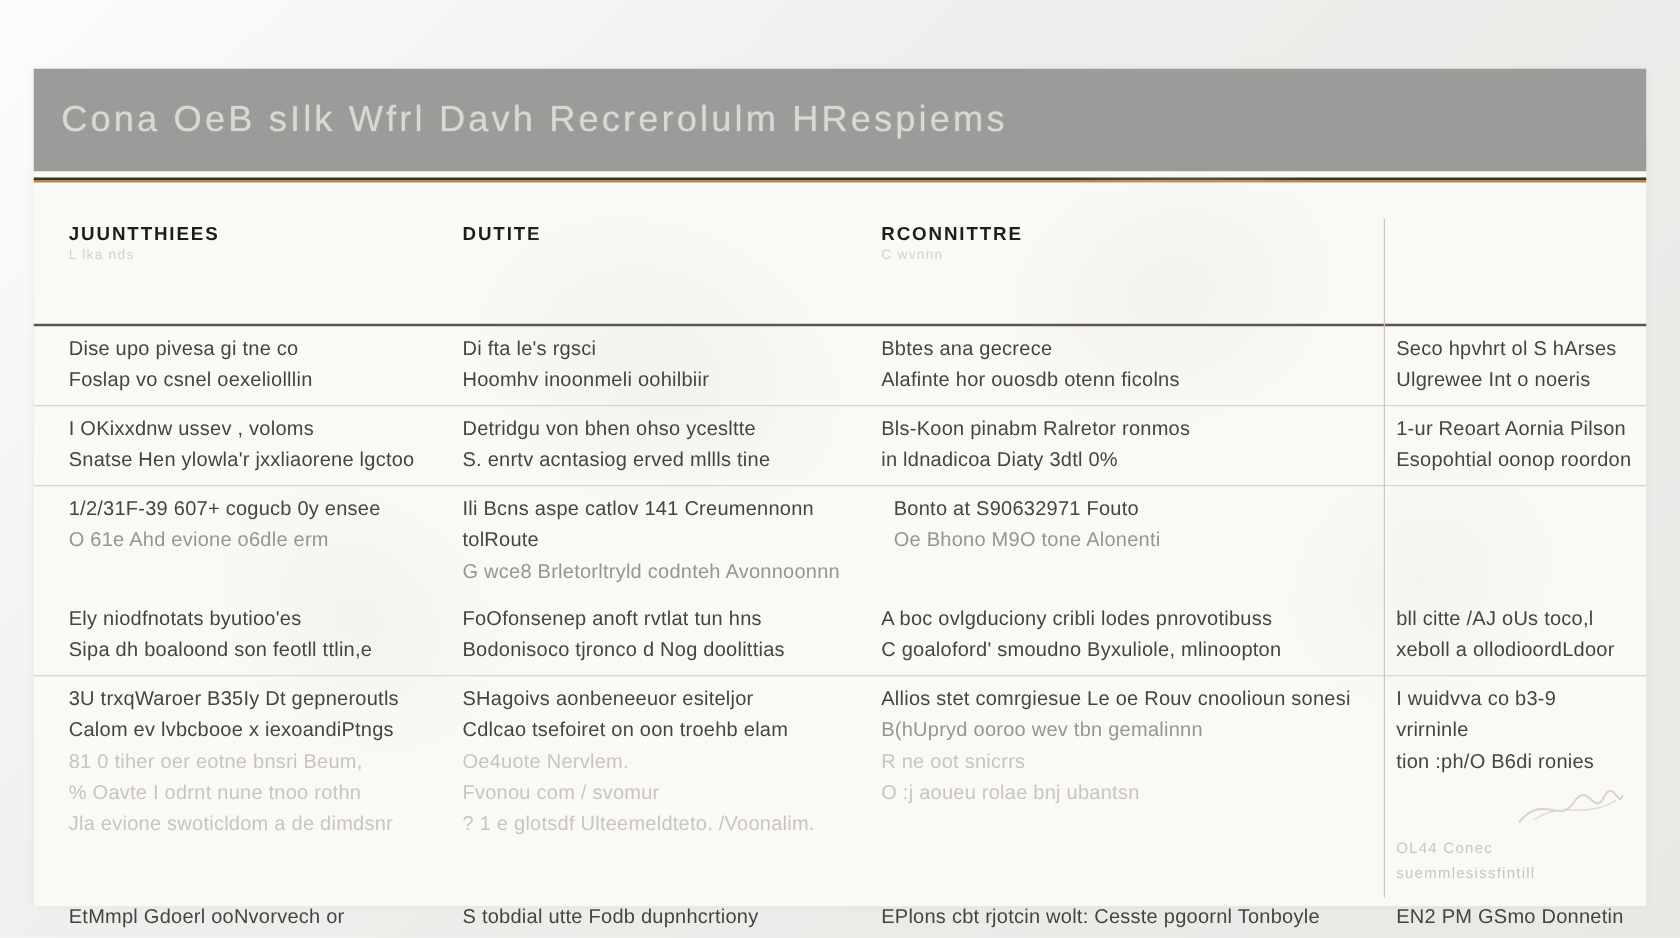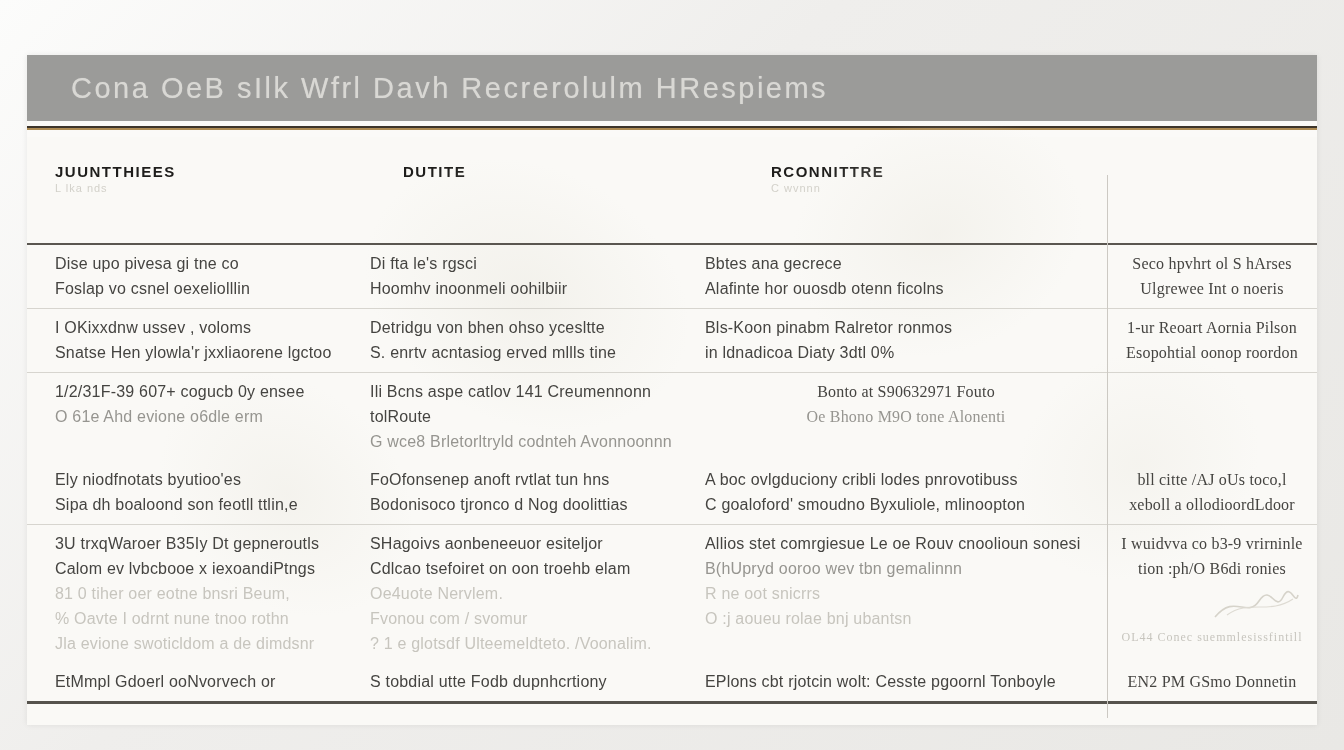--- a/index.html
+++ b/index.html
@@ -14,50 +14,50 @@
   }
   .watermark { position:absolute; border-radius:50%; pointer-events:none;
     background:radial-gradient(ellipse at center, #edebe3 0%, rgba(237,235,227,0) 70%);
   }
   .wm1 { left:330px; top:110px; width:340px; height:260px; transform:rotate(25deg); opacity:.55; }
   .wm2 { left:760px; top:60px;  width:300px; height:240px; transform:rotate(-20deg); opacity:.5; }
   .wm3 { left:120px; top:330px; width:280px; height:220px; transform:rotate(40deg); opacity:.45; }
   .wm4 { left:980px; top:300px; width:260px; height:220px; transform:rotate(-35deg); opacity:.4; }
 
   .titlebar {
-    position:relative; height:66px; background:var(--header-bg,#9b9b99);
-    display:flex; align-items:center; padding-left:44px;
+    position:relative; height:82px; background:var(--header-bg,#9b9b99);
+    display:flex; align-items:center; padding-left:22px;
   }
   .titlebar .title {
     font-size:29px; font-weight:300; letter-spacing:2.5px;
     color:#d9d8d4; text-shadow:0 0 1px rgba(255,255,255,.4);
   }
   .rule-wrap { height:11px; background:#fbfaf8; }
   .rule-dark { height:2px; margin-top:5px; background:var(--rule-dark,#3c342a); }
   .rule-gold { height:2px; background:var(--rule-gold,#ad8a52); }
 
   .col-headers {
     display:grid; grid-template-columns:315px 335px 402px 1fr;
-    padding:26px 16px 0 28px; height:106px;gap:33px;
+    padding:26px 16px 0 28px; height:106px;
   }
   .col-header-label {
     font-size:15px; font-weight:bold; letter-spacing:1.5px; color:#1e1d1b;
   }
   .col-header-sub {
     margin-top:2px; font-size:11px; letter-spacing:1px; color:#d3d1ca;
   }
 
   .table { position:relative; border-top:2px solid #5a5650; border-bottom:3px solid #56534d; }
   .row {
     display:grid; grid-template-columns:315px 335px 402px 1fr;
     padding:6px 0 7px 28px;
   }
   .row.sep { border-bottom:1px solid #d7d5cf; }
   .cell { padding-right:18px; }
-  .cell.col4 { text-align:center; padding:0 10px;font-family:Liberation Serif, serif; }
+  .cell.col4 { text-align:left; padding:0 10px; }
   .cell-line { font-size:16px; line-height:25px; letter-spacing:.2px; }
   .tone-dark  { color:var(--text-dark,#454441); }
   .tone-mid   { color:var(--text-mid,#969590); }
   .tone-faint { color:var(--text-faint,#c7c5be); }
   .tone-tiny  { color:var(--text-faint,#c7c5be); font-size:12px; line-height:20px; letter-spacing:1px; }
 
   .v-divider {
     position:absolute; left:1080px; top:120px; width:1px; height:543px;
     background:#ccc9c3;
   }

